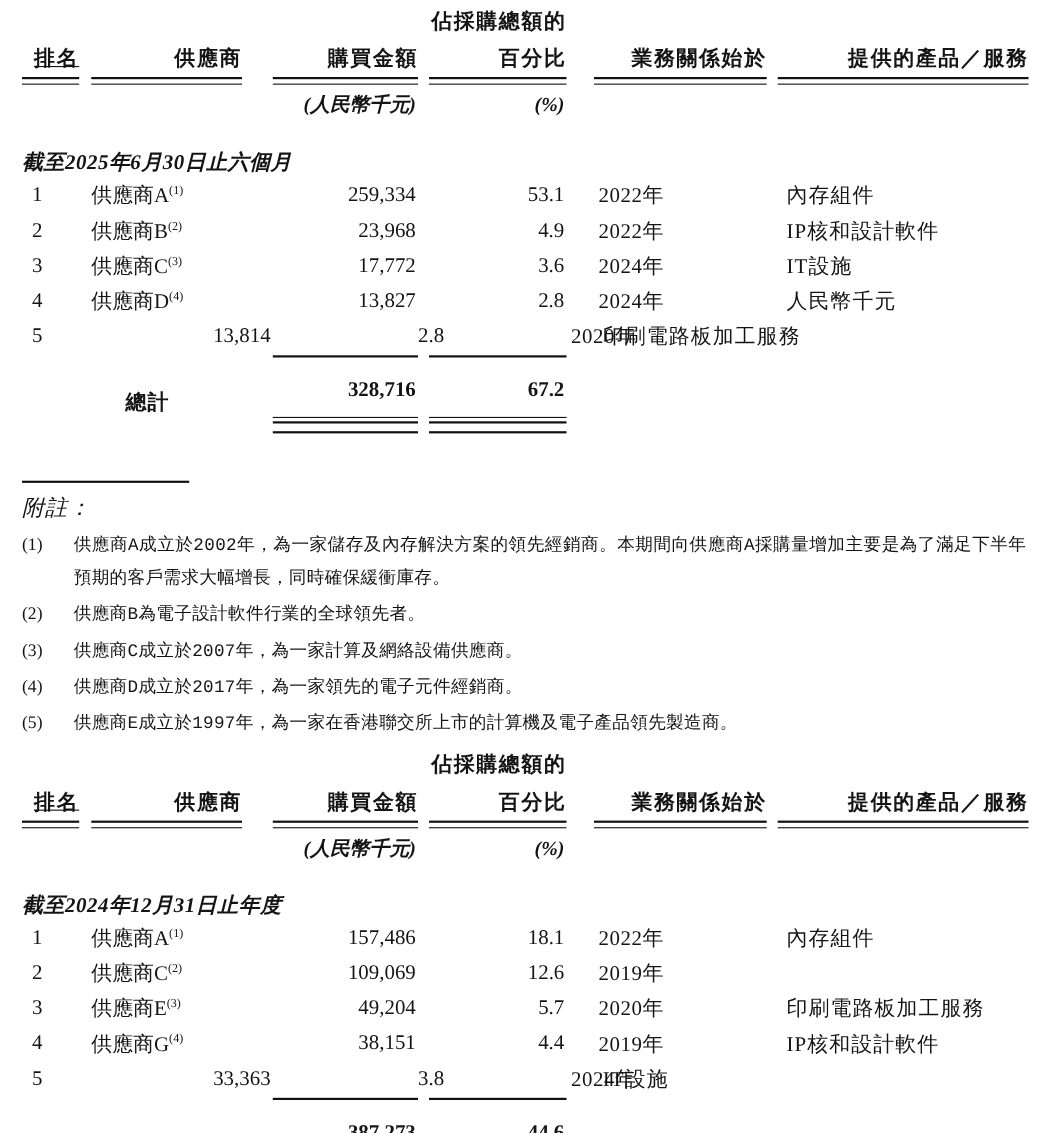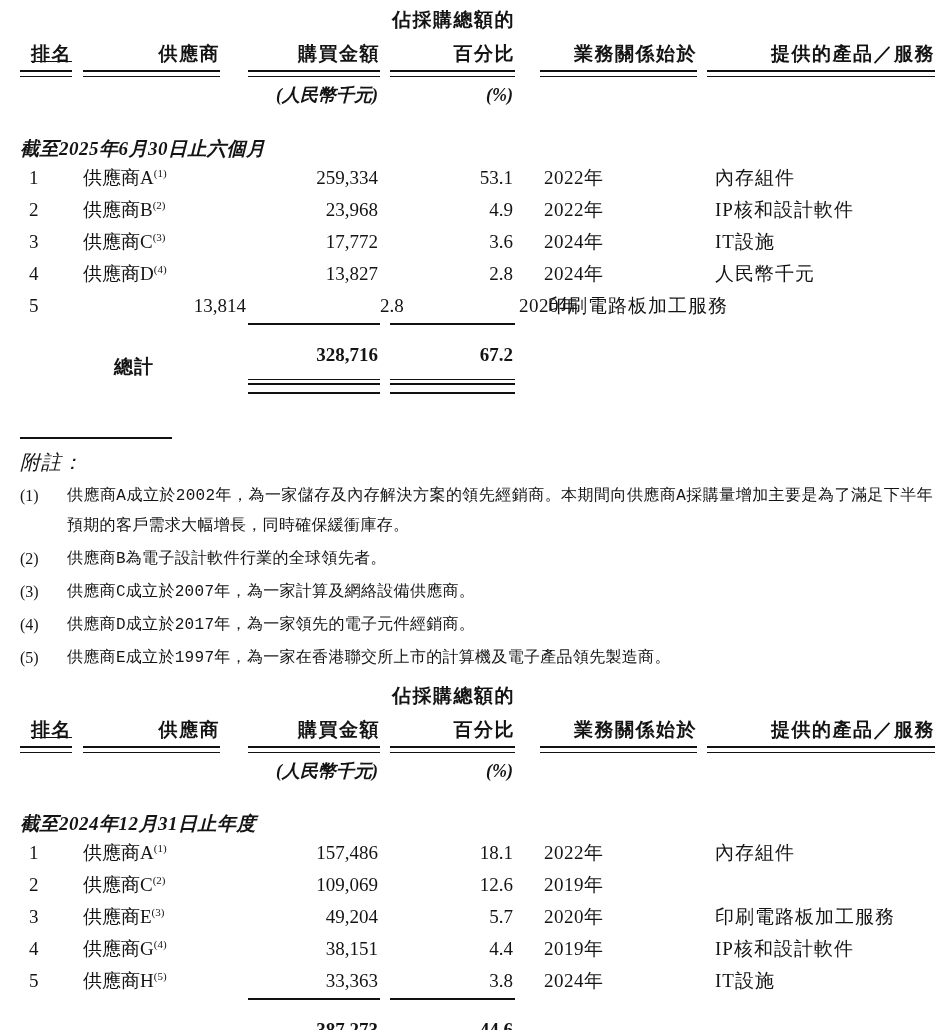--- a/index.html
+++ b/index.html
@@ -299,21 +299,20 @@
       <div class="c sup"><span>供應商G</span><sup class="ref">(4)</sup></div>
       <div class="c amt">38,151</div>
         <div></div>
       <div class="c pct">4.4</div>
         <div></div>
       <div class="c year">2019年</div>
       <div class="c prod">IP核和設計軟件</div>
     </div>
     <div class="trow drow">
       <div class="c rank">5</div>
-      <div class="c sup"><span>供應商H</span><sup class="ref">(5)</sup></div>
       <div class="c amt">33,363</div>
         <div></div>
       <div class="c pct">3.8</div>
         <div></div>
       <div class="c year">2024年</div>
       <div class="c prod">IT設施</div>
     </div>
     <div class="trow rule-row">
       <div></div>
         <div></div>

